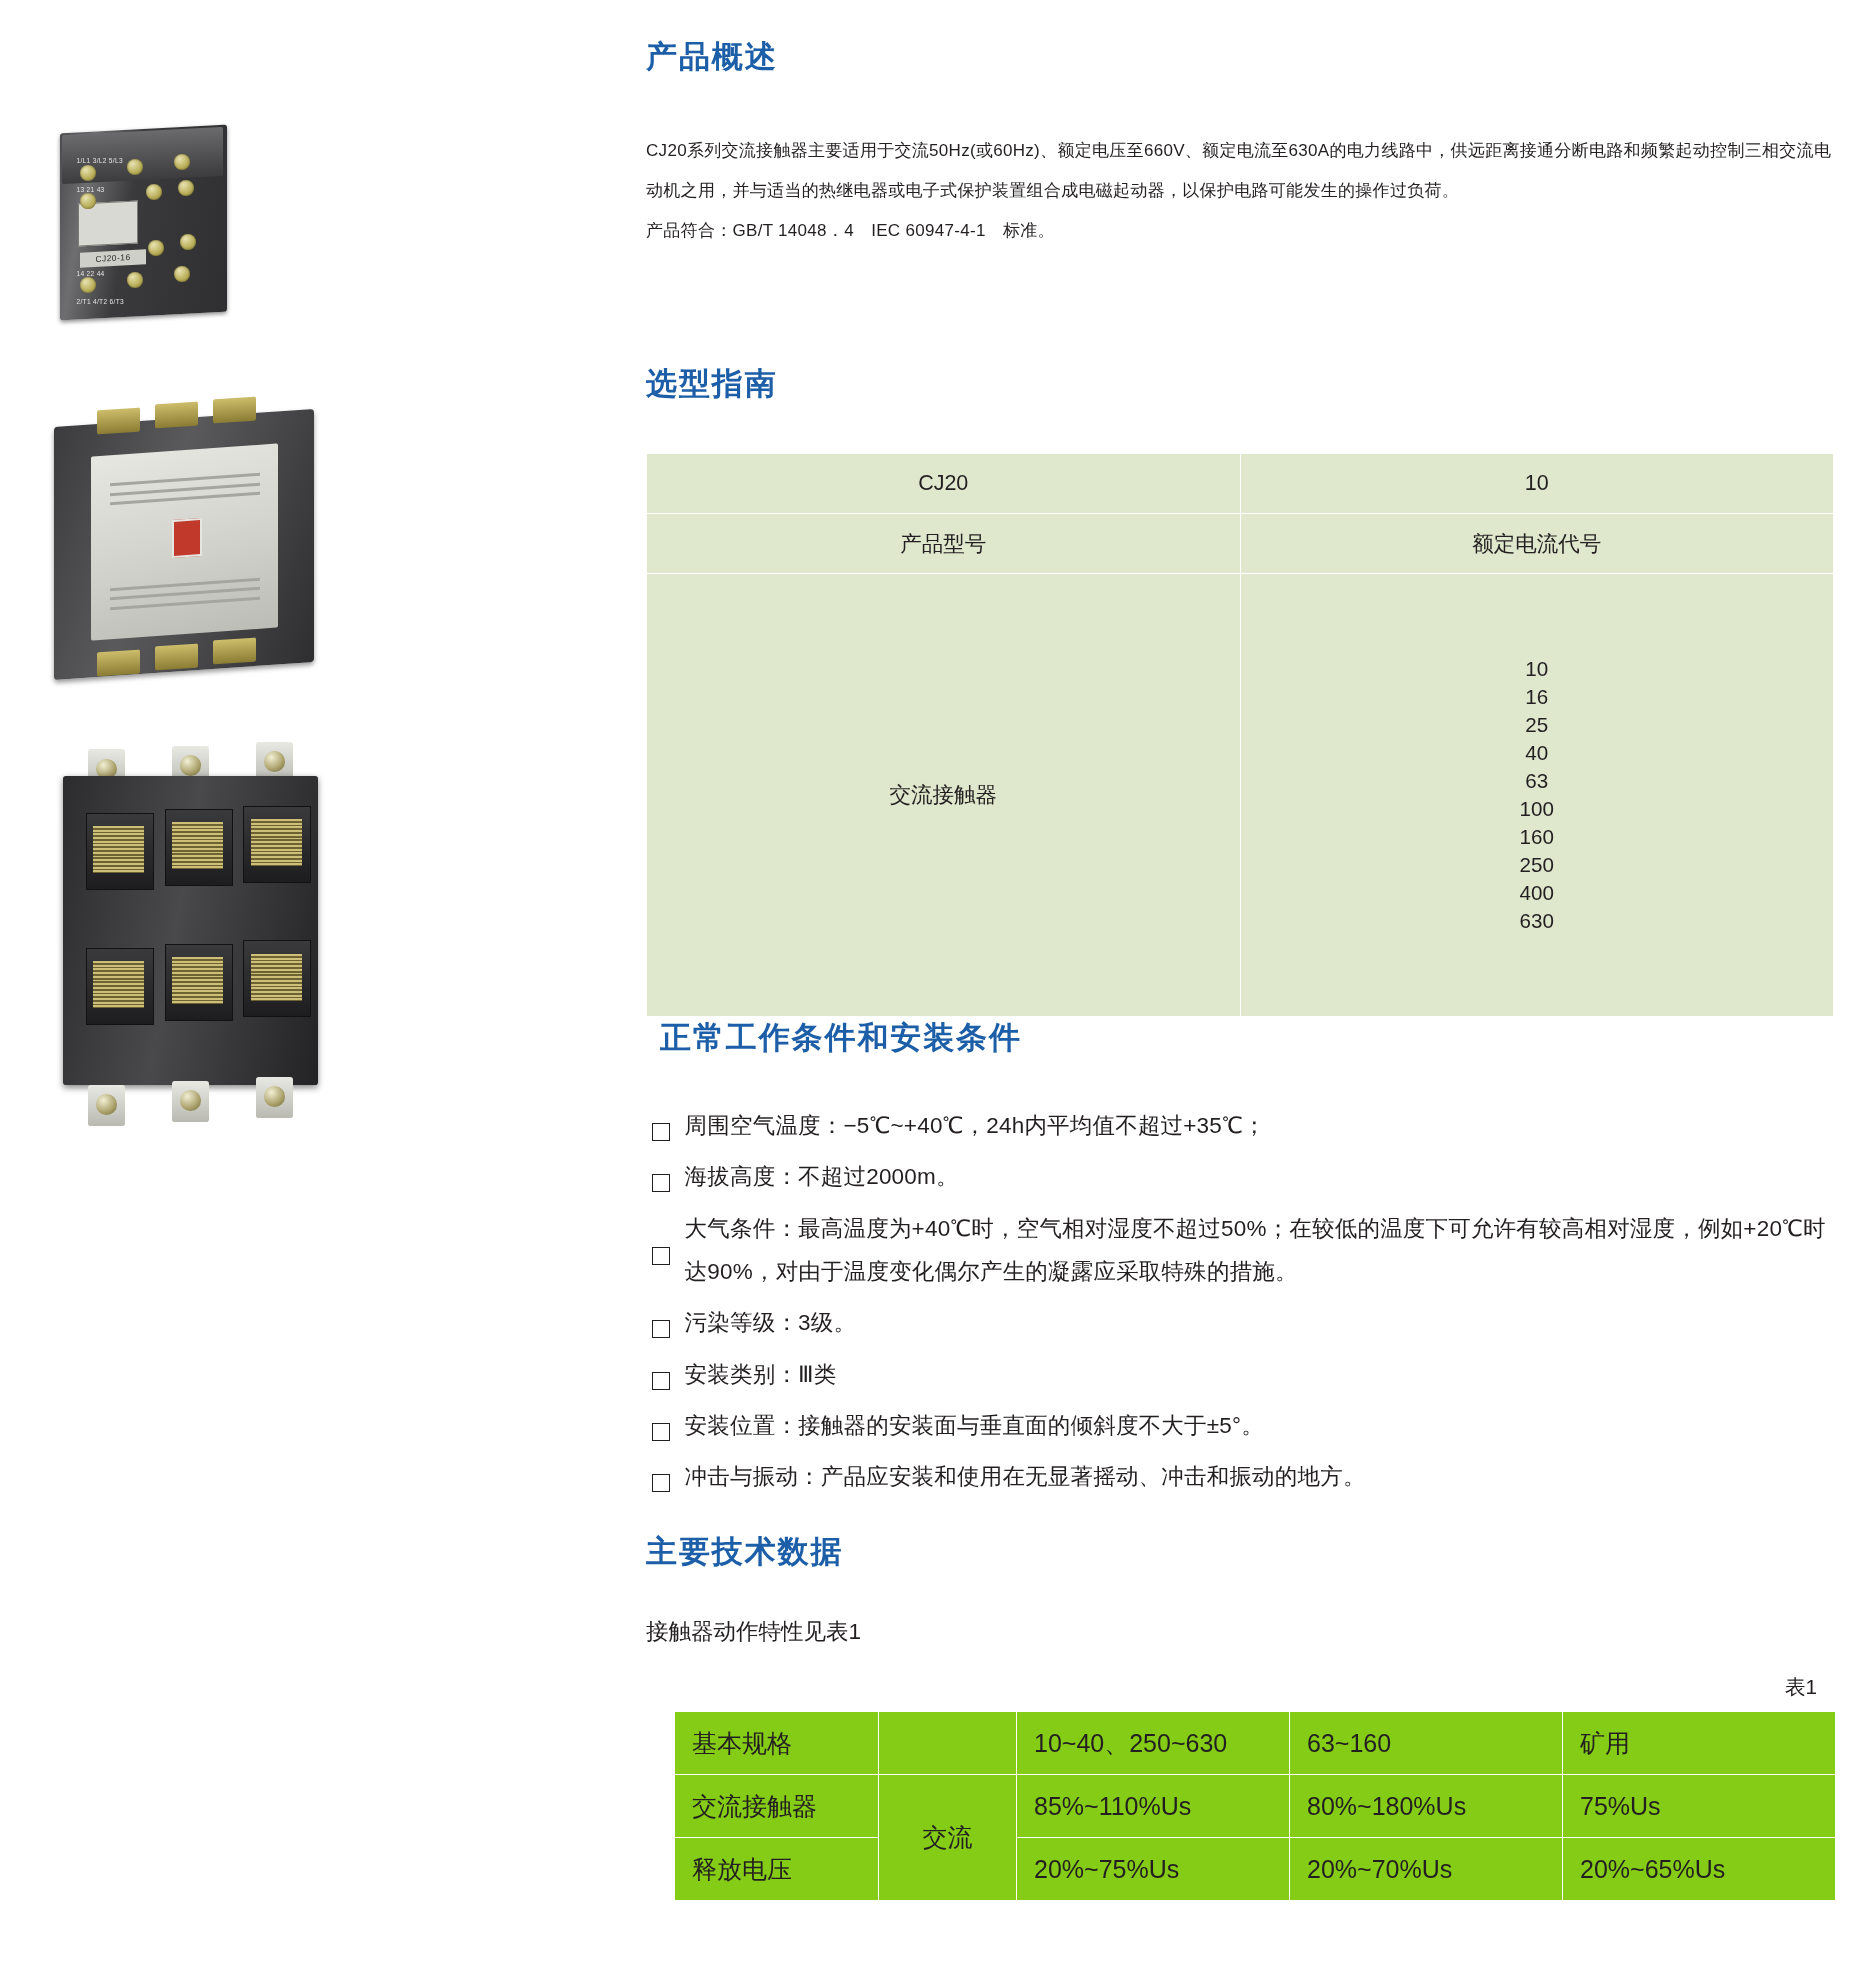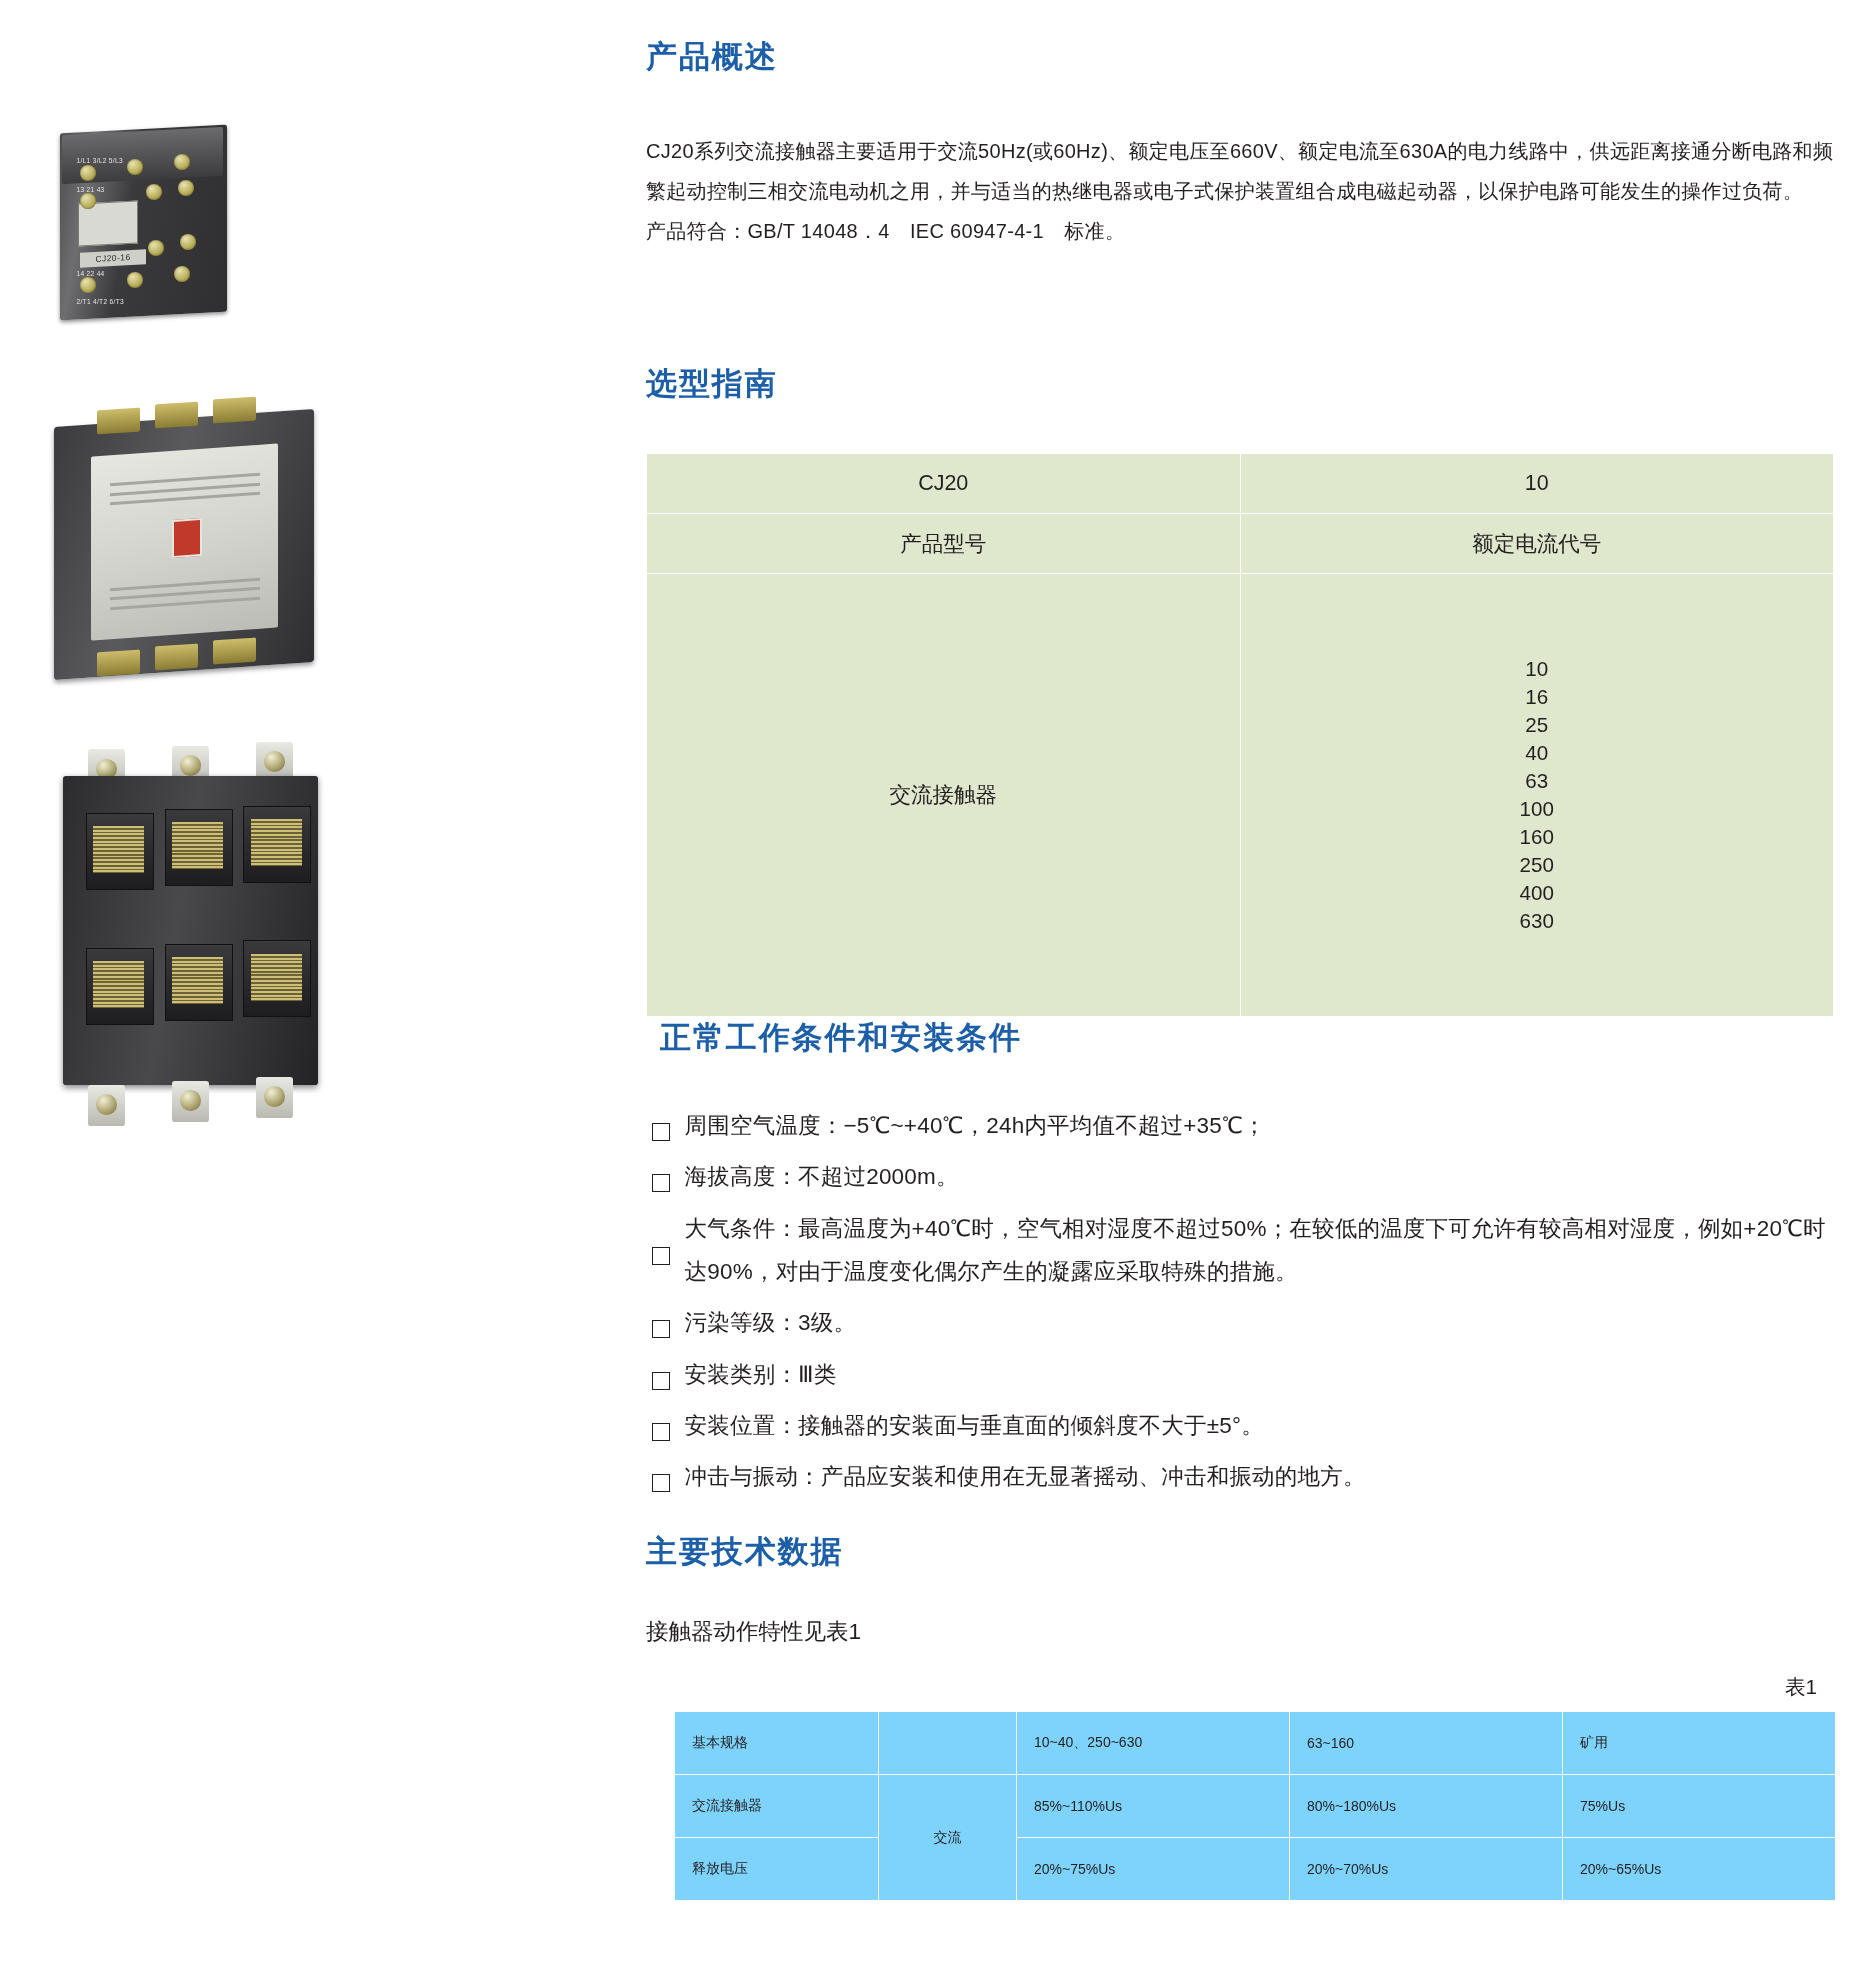--- a/index.html
+++ b/index.html
@@ -174,21 +174,21 @@
     font-weight: bold;
     margin: 0;
     letter-spacing: 1.9px;
   }
   .sec-overview { position: absolute; left: 0; top: 36px; }
   .para {
     position: absolute;
     left: 0;
     top: 131px;
     width: 1188px;
-    font-size: 20px;
+    font-size: 17px;
     line-height: 40px;
     color: #231f20;
     letter-spacing: 0.3px;
   }
   .para p { margin: 0; }
 
   .sec-guide { position: absolute; left: 0; top: 363px; }
 
   
   .guide-table {
@@ -257,22 +257,22 @@
   .tech-table {
     position: absolute;
     left: 28px;
     top: 1711px;
     width: 1162px;
     border-collapse: collapse;
     table-layout: fixed;
   }
   .tech-table td {
     border: 1.9px solid #ffffff;
-    background: #7dd3fc;
-    font-size: 14px;
+    background: #84cc16;
+    font-size: 25px;
     color: #231f20;
     padding: 13px 17px;
     vertical-align: middle;
     height: 36px;
   }
   .tech-table td.hdcell { width: 169px; }
   .tech-table td.accell { width: 103px; text-align: center; }
 </style>
 </head>
 <body>

